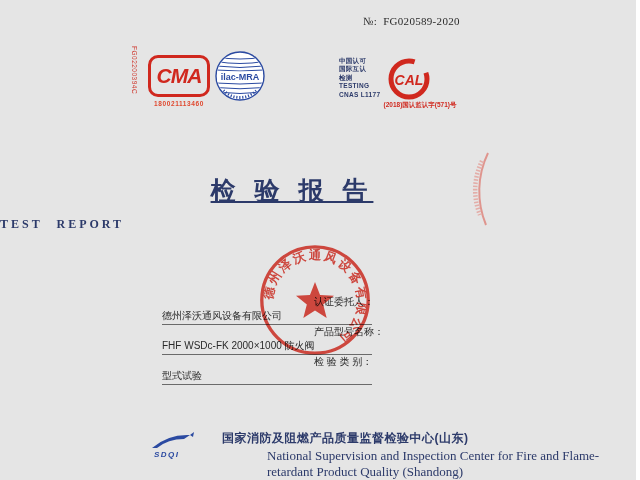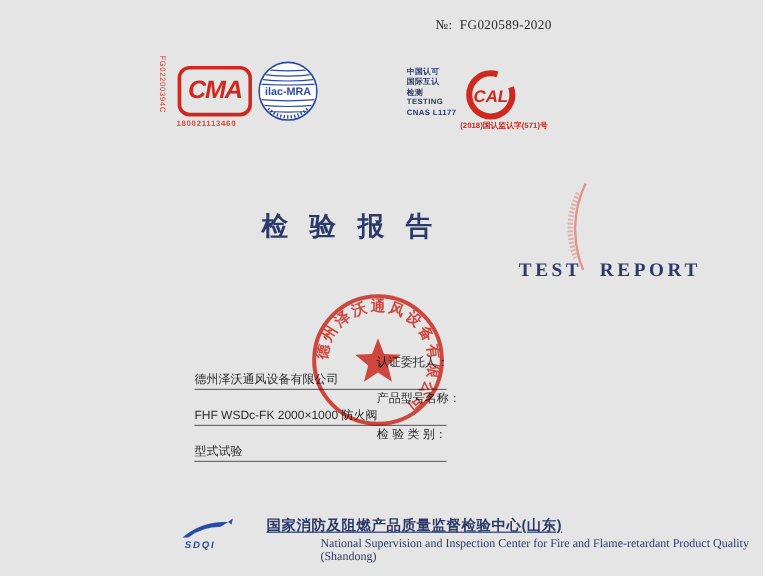--- a/index.html
+++ b/index.html
@@ -9,67 +9,67 @@
   
   .report-no{position:absolute;left:363px;top:15px;font-family:"Liberation Serif",serif;
              font-size:11px;color:#2a2a2a;letter-spacing:.3px;}
   .report-no .lbl{margin-right:6px;}
 
   
   .side-code{position:absolute;left:131px;top:46px;writing-mode:vertical-rl;
              font-size:6.5px;color:#cf3a30;letter-spacing:.5px;font-family:"Liberation Sans",sans-serif;}
 
   
-  .cma{position:absolute;left:147px;top:55px;width:64px;text-align:left;}
+  .cma{position:absolute;left:147px;top:55px;width:64px;text-align:center;}
   .cma-box{width:56px;height:36px;margin:0 auto;border:3px solid #d0281e;border-radius:10px;
            display:flex;align-items:center;justify-content:center;
            font-weight:bold;font-style:italic;font-size:21px;letter-spacing:-1px;color:#d0281e;}
   .cma-num{margin-top:3px;font-size:6.5px;color:#e0482e;letter-spacing:.6px;font-weight:bold;}
 
   
   .ilac{position:absolute;left:214px;top:50px;width:52px;height:52px;}
 
   
   .cnas{position:absolute;left:280px;top:59px;width:56px;height:34px;}
   .cnas-caption{position:absolute;left:339px;top:57px;font-size:6.5px;line-height:1.3;
                 color:#2c3a6a;font-weight:bold;letter-spacing:.3px;}
 
   
   .cal{position:absolute;left:382px;top:57px;width:54px;height:44px;text-align:center;}
   .cal-caption{position:absolute;left:366px;top:101px;width:108px;text-align:center;
                font-size:6.5px;color:#d0281e;font-weight:bold;}
 
   
   .title-cn{position:absolute;left:0;top:174px;width:584px;text-align:center;
-            font-size:22px;font-weight:bold;color:#2c3a6a;letter-spacing:6px;}
-  .title-en{position:absolute;left:0;top:217px;width:584px;text-align:right;
-            font-family:"Liberation Serif",serif;font-size:16px;font-weight:bold;
+            font-size:25px;font-weight:bold;color:#2c3a6a;letter-spacing:6px;text-decoration:underline;}
+  .title-en{position:absolute;left:0;top:217px;width:584px;text-align:left;
+            font-family:"Liberation Serif",serif;font-size:12px;font-weight:bold;
             color:#2c3a6a;letter-spacing:3px;word-spacing:8px;}
 
   
   .row{position:absolute;left:162px;height:17px;display:flex;align-items:flex-end;
        font-family:Liberation Sans, sans-serif;font-size:10px;color:#2a2a2a;flex-direction:column;}
   .row .lbl{display:inline-block;width:58px;white-space:nowrap;letter-spacing:0;}
   .row .val{display:inline-block;width:210px;border-bottom:1px solid #6a6a6a;
             padding-bottom:1px;white-space:nowrap;}
   .row1{top:295px;} .row2{top:325px;} .row3{top:355px;align-items:flex-end;}
 
   
   .seal{position:absolute;left:258px;top:243px;width:114px;height:114px;
         opacity:.9;mix-blend-mode:multiply;}
 
   
   .partial-stamp{position:absolute;left:452px;top:151px;width:42px;height:78px;opacity:.75;}
 
   
   .footer-logo{position:absolute;left:150px;top:430px;width:48px;height:30px;}
   .footer-cn{position:absolute;left:222px;top:430px;font-size:12px;font-weight:bold;
-             color:#2c3a6a;letter-spacing:.5px;text-decoration:underline;}
+             color:#2c3a6a;letter-spacing:.5px;}
   .footer-en{position:absolute;left:222px;top:448px;font-family:"Liberation Serif",serif;
-             font-size:10px;color:#2c3a6a;padding-left:45px;}
+             font-size:13px;color:#2c3a6a;padding-left:45px;}
 </style>
 </head>
 <body>
 
 <div class="page">
 
   <div class="report-no">
     <span class="lbl">№:</span><span>FG020589-2020</span>
   </div>
 

